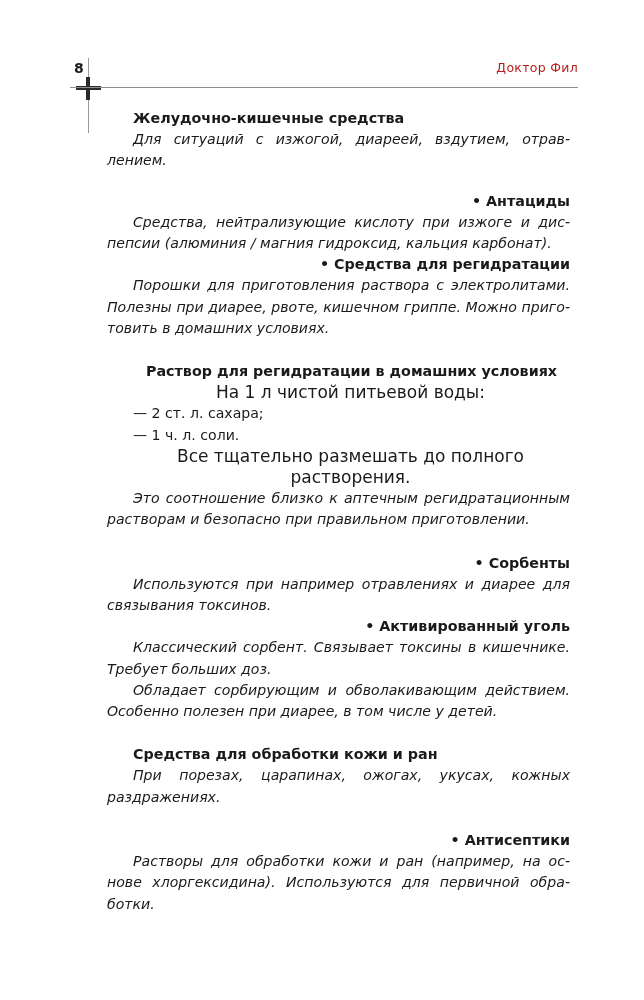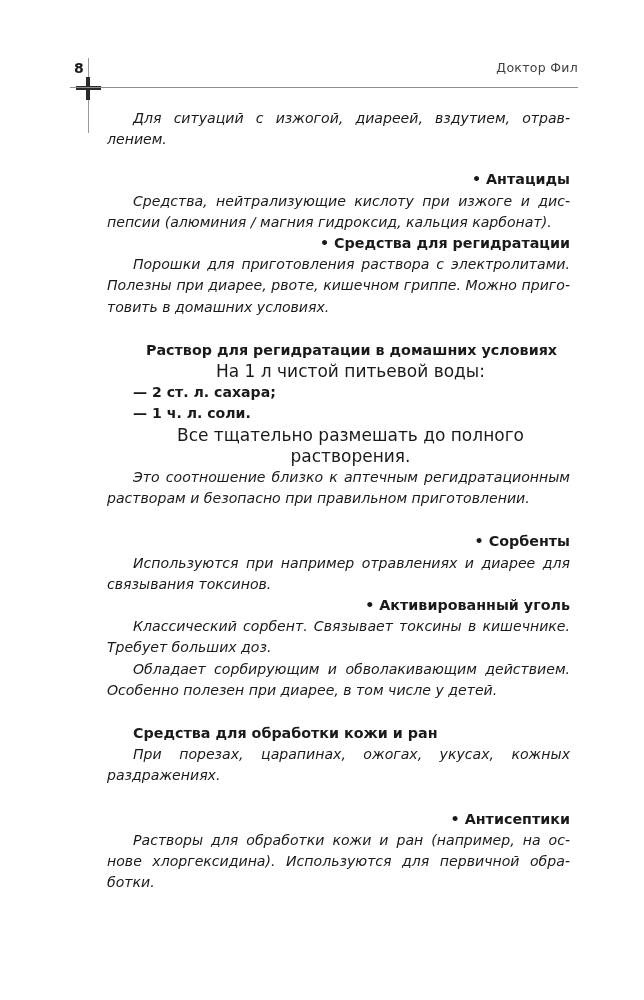--- a/index.html
+++ b/index.html
@@ -56,21 +56,21 @@
     font-size: 14px;
     font-weight: bold;
     color: #1a1a1a;
     letter-spacing: 0.2px;
   }
   .running-head {
     position: absolute;
     right: 66px;
     top: 60px;
     font-size: 12.5px;
-    color: #404040;
+    color: #b91c1c;
     letter-spacing: 0.3px;
     white-space: nowrap;
   }
   .header-rule {
     position: absolute;
     left: 70px;
     top: 87px;
     width: 508px;
     height: 1px;
     background: #8e8e8e;
@@ -133,39 +133,39 @@
     font-size: 17px;
     line-height: 21.2px;
     margin-left: 24px;
     text-align: center;
   }
   .dash-item {
     font-size: 14.1px;
     line-height: 21.2px;
     margin-left: 26px;
     text-align: left;
-    font-weight: bold;
   }
   .gap-md { height: 19px; }
   .gap-lg { height: 22px; }
 </style>
 </head>
 <body>
 
 <div class="header-zone">
   <div class="folio">8</div>
   <div class="crop-vline"></div>
   <div class="crop-cross-h"></div>
   <div class="crop-cross-v"></div>
   <div class="running-head">Доктор Фил</div>
   <div class="header-rule"></div>
 </div>
 
 <div class="column">
 
+  <h2 class="sec-heading">Желудочно-кишечные средства</h2>
   <p class="body-text indent italic">Для ситуаций с изжогой, диареей, вздутием, отрав­лением.</p>
 
   <div class="gap-md"></div>
 
   <h3 class="bullet-heading"><span class="bullet-mark">•</span>&nbsp;<span>Антациды</span></h3>
   <p class="body-text indent">Средства, нейтрализующие кислоту при изжоге и дис­пепсии (алюминия / магния гидроксид, кальция карбонат).</p>
 
   <h3 class="bullet-heading"><span class="bullet-mark">•</span>&nbsp;<span>Средства для регидратации</span></h3>
   <p class="body-text indent">Порошки для приготовления раствора с электролитами. Полезны при диарее, рвоте, кишечном гриппе. Можно приго­товить в домашних условиях.</p>
 

